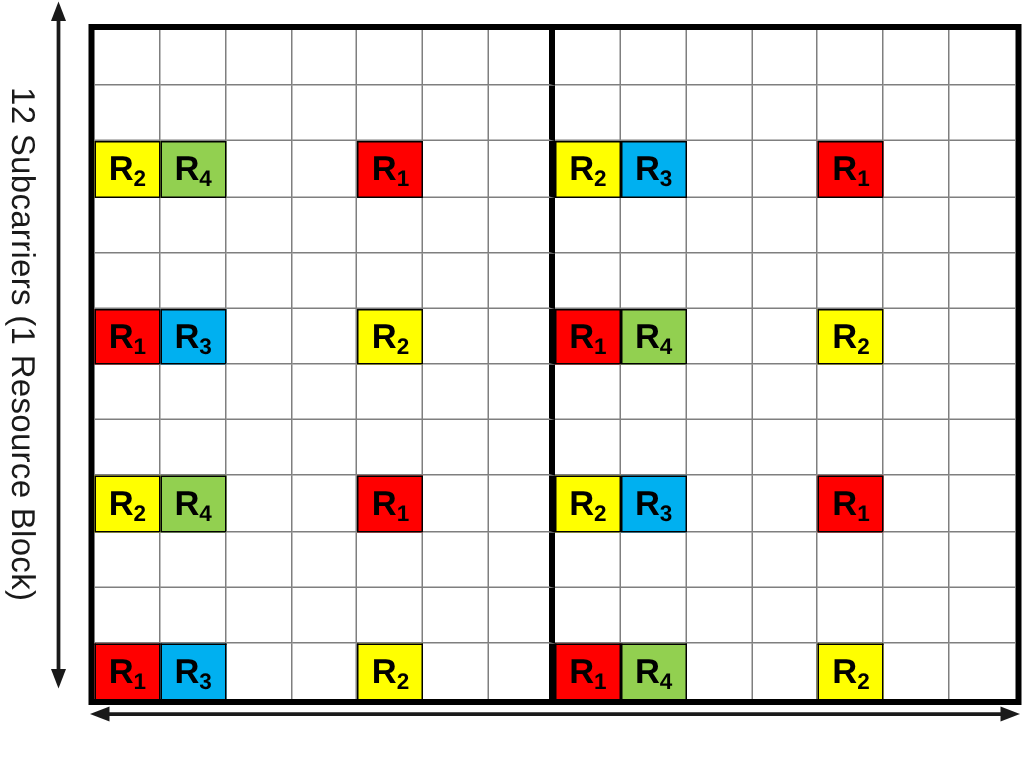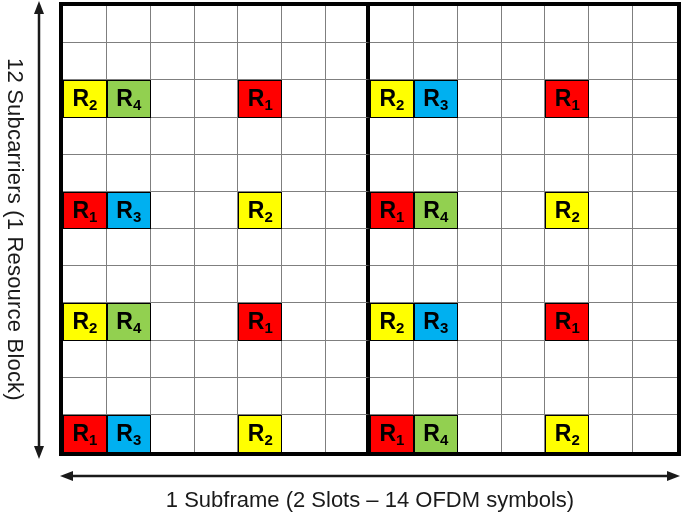--- a/index.html
+++ b/index.html
@@ -21,21 +21,21 @@
     align-items: center;
     justify-content: center;
     font-size: 22px;
     letter-spacing: 0.2px;
     white-space: nowrap;
   }
   .v-arrow { position: absolute; left: 31px; top: 0; }
   .h-arrow { position: absolute; left: 59px; top: 468px; }
   .grid {
     position: absolute;
-    left: 59px; top: 2px;
+    left: 59px; top: 16px;
     width: 622px; height: 454px;
     box-sizing: border-box;
     border: 4px solid #000;
     background: #ffffff;
     display: grid;
     grid-template-columns: repeat(14, 1fr);
     grid-template-rows: repeat(12, 1fr);
   }
   .cell {
     box-sizing: border-box;
@@ -304,15 +304,14 @@
       <div class="cell last-row"></div>
       <div class="cell last-col last-row"></div>
     </div>
 
   <svg class="h-arrow" width="622" height="16" viewBox="0 0 622 16">
     <line x1="11" y1="8" x2="611" y2="8" stroke="#1a1a1a" stroke-width="2.5"></line>
     <polygon points="1,8 14,3 14,13" fill="#1a1a1a"></polygon>
     <polygon points="621,8 608,3 608,13" fill="#1a1a1a"></polygon>
   </svg>
 
-  <div class="x-label">1 Subframe (2 Slots – 14 OFDM symbols)</div>
 
 </div>
 
 </body></html>

